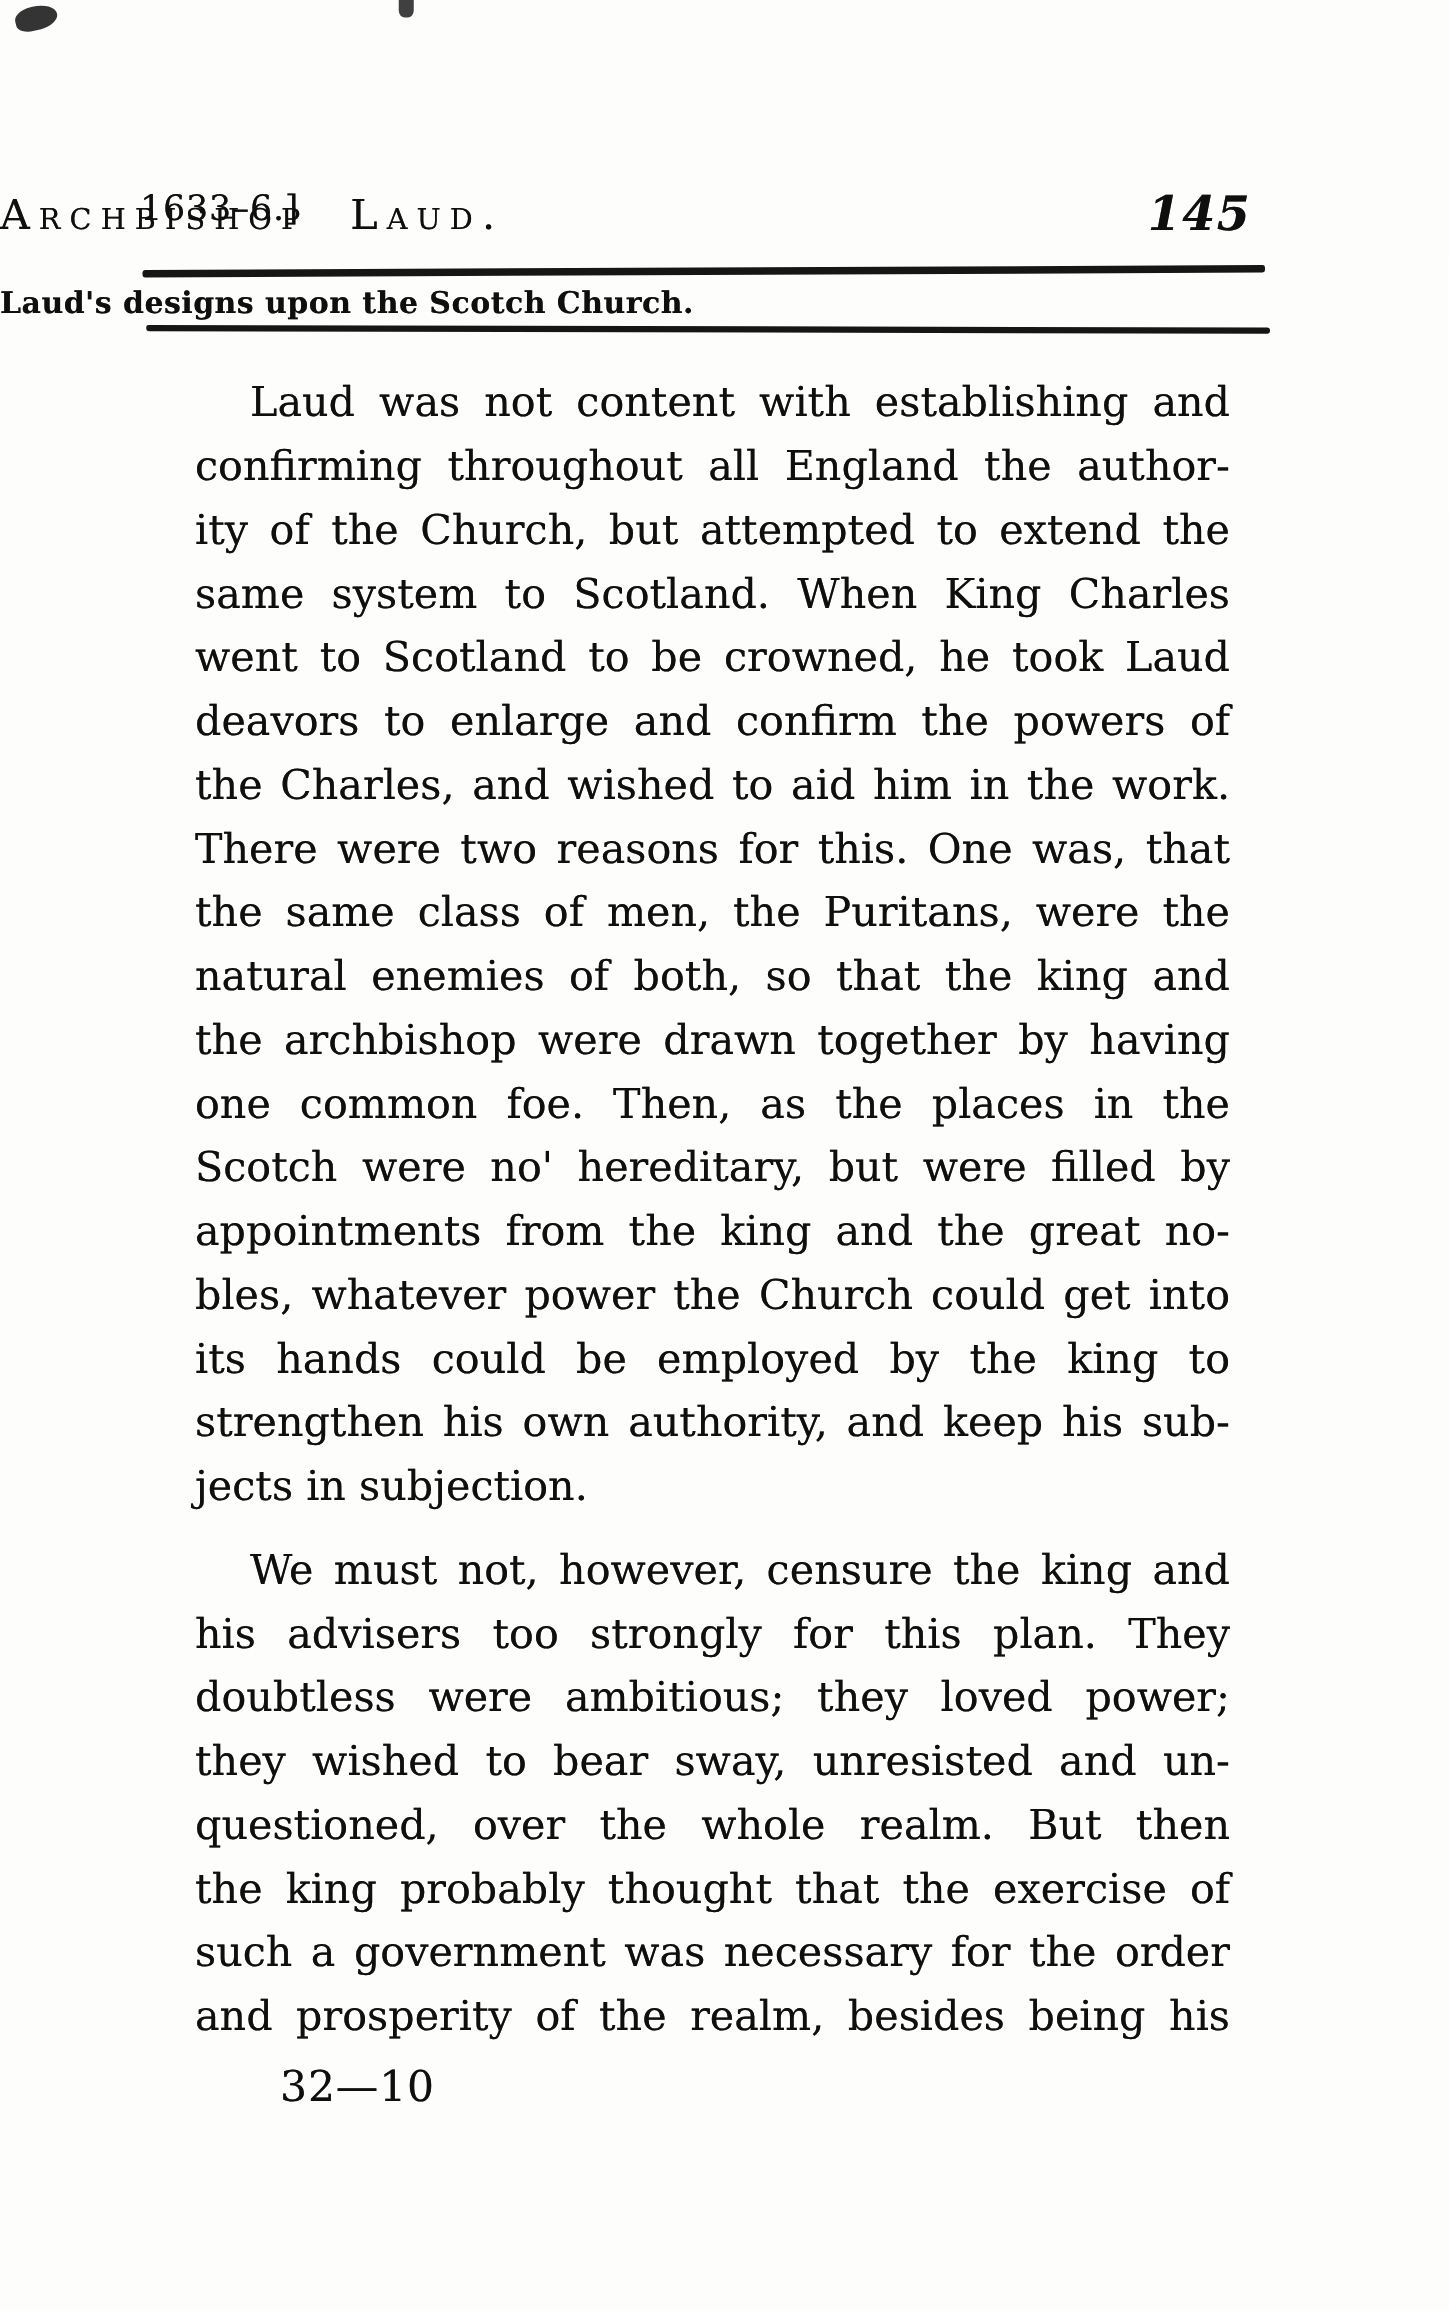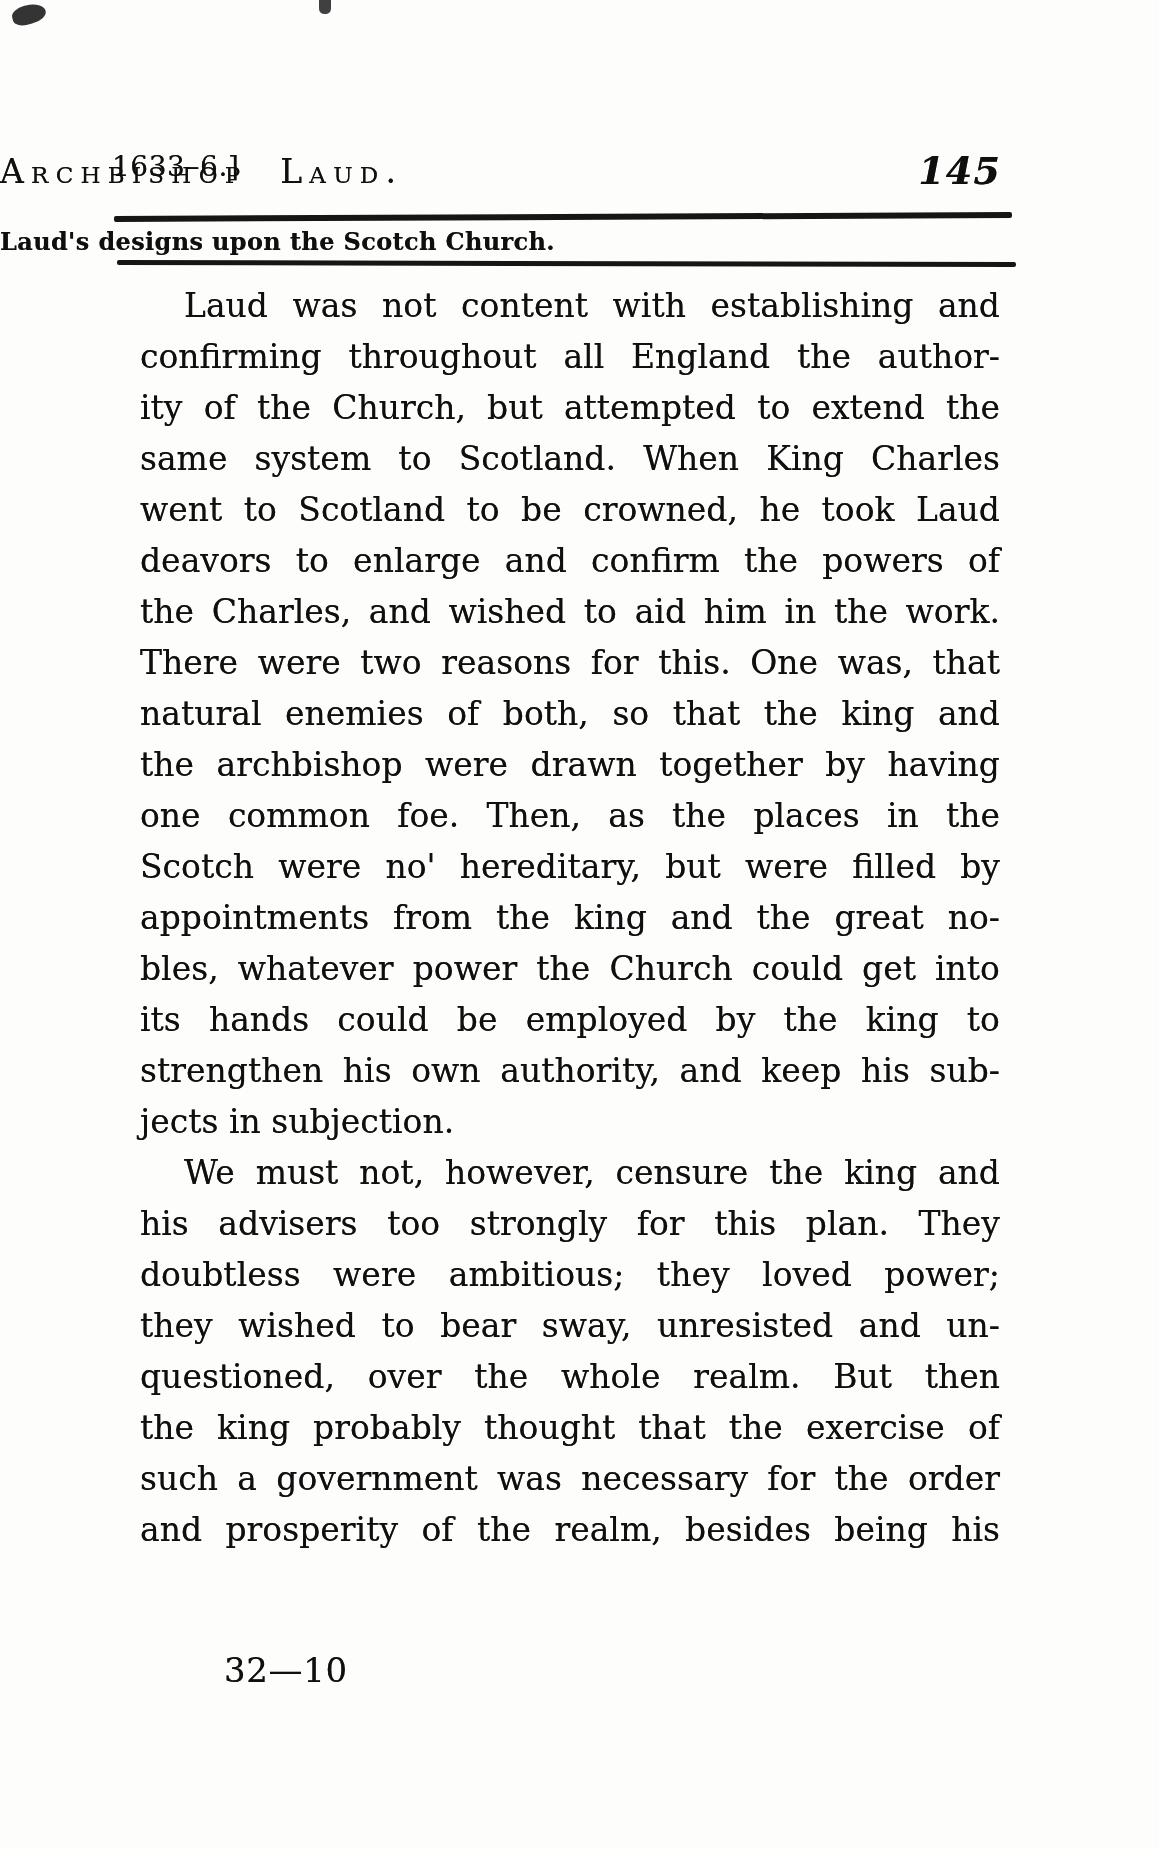--- a/index.html
+++ b/index.html
@@ -78,21 +78,21 @@
 
   
   .page-body {
     position: absolute;
     left: 140px;
     width: 860px;
     top: 280px;
     font-size: 33px;
     line-height: 51px;
   }
-  .paragraph { margin: 0; }
+  .paragraph { margin: 16px; }
   .text-line {
     text-align: justify;
     text-align-last: justify;
   }
   .text-line.indent { text-indent: 44px; }
   .text-line.flush-last { text-align-last: left; }
 
   
   .footer-mark {
     position: absolute;
@@ -142,20 +142,21 @@
   <main class="page-body" id="page-body">
       <div class="paragraph">
         <div class="text-line indent">Laud was not content with establishing and</div>
         <div class="text-line">confirming throughout all England the author-</div>
         <div class="text-line">ity of the Church, but attempted to extend the</div>
         <div class="text-line">same system to Scotland. When King Charles</div>
         <div class="text-line">went to Scotland to be crowned, he took Laud</div>
         <div class="text-line">deavors to enlarge and confirm the powers of</div>
         <div class="text-line">the Charles, and wished to aid him in the work.</div>
         <div class="text-line">There were two reasons for this. One was, that</div>
+        <div class="text-line">the same class of men, the Puritans, were the</div>
         <div class="text-line">natural enemies of both, so that the king and</div>
         <div class="text-line">the archbishop were drawn together by having</div>
         <div class="text-line">one common foe. Then, as the places in the</div>
         <div class="text-line">Scotch were no' hereditary, but were filled by</div>
         <div class="text-line">appointments from the king and the great no-</div>
         <div class="text-line">bles, whatever power the Church could get into</div>
         <div class="text-line">its hands could be employed by the king to</div>
         <div class="text-line">strengthen his own authority, and keep his sub-</div>
         <div class="text-line flush-last">jects in subjection.</div>
       </div>

